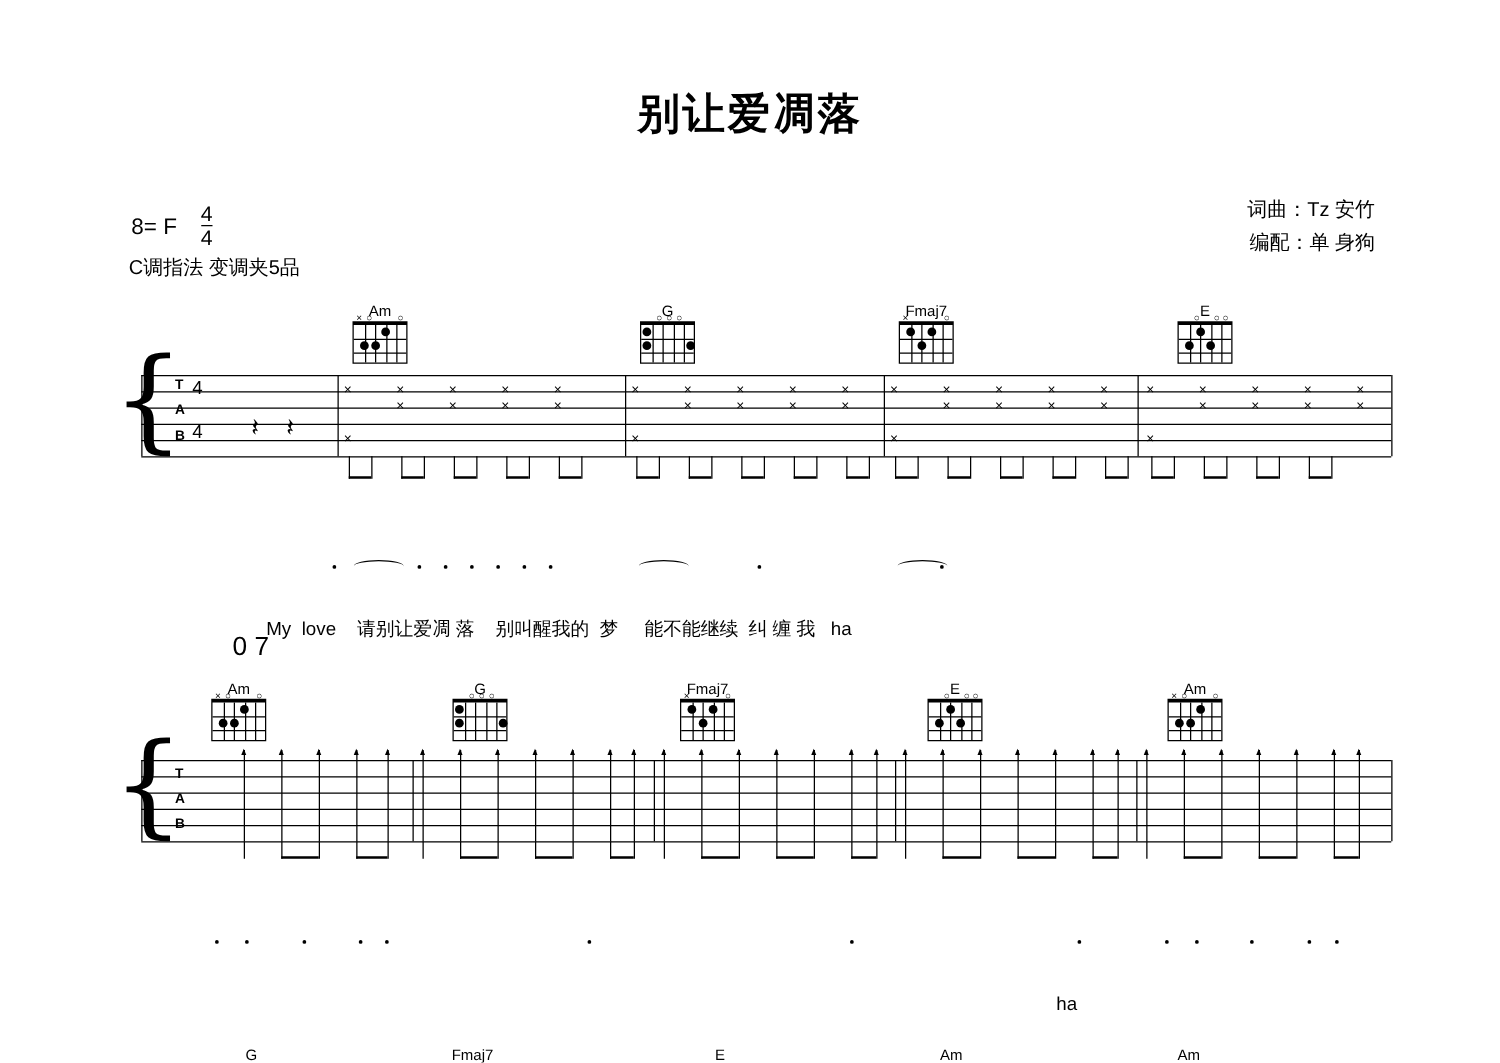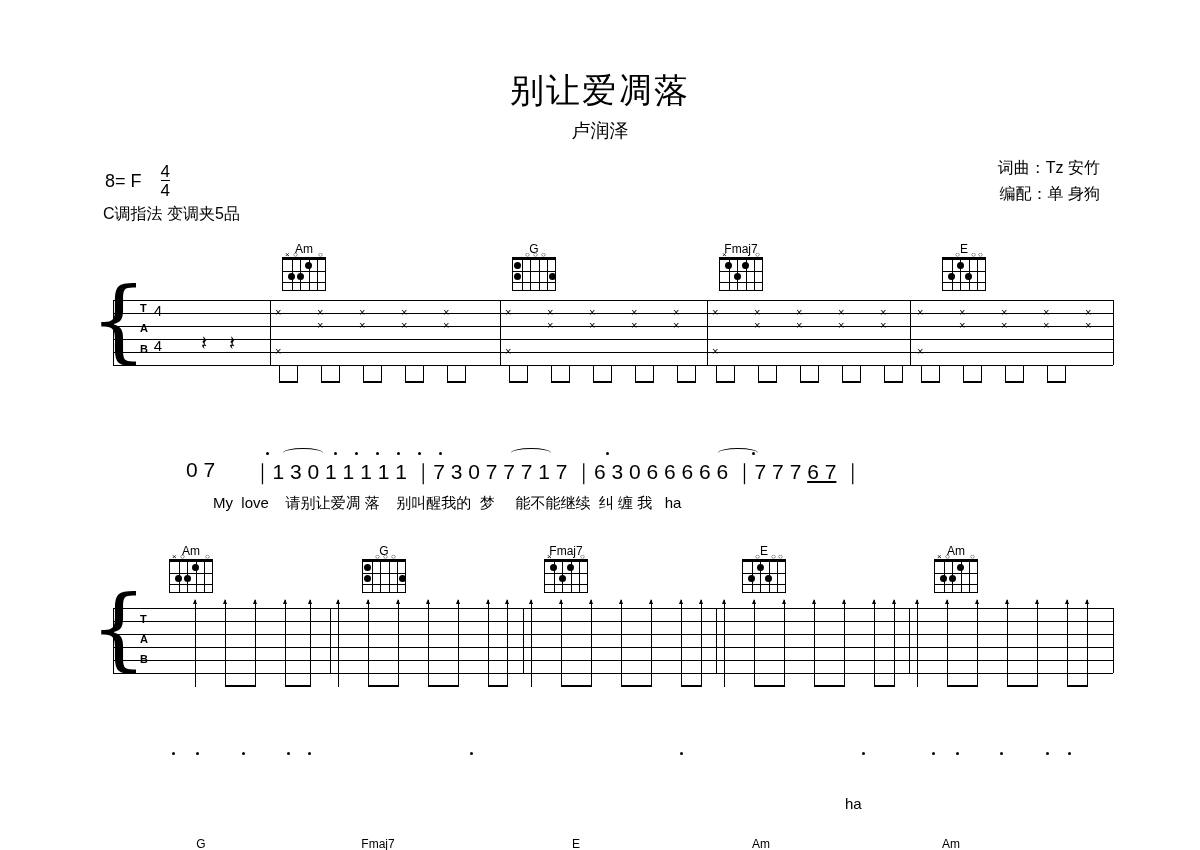--- a/index.html
+++ b/index.html
@@ -6,21 +6,21 @@
   body{
     width:1200px;height:850px;background:#ffffff;
     font-family:"Liberation Sans","DejaVu Sans",sans-serif;
     color:#000;overflow:hidden;position:relative;
   }
   .sheet{position:relative;width:1200px;height:850px;}
 
   
   .title{
     position:absolute;top:68px;left:0;width:1200px;text-align:center;
-    font-size:34px;font-weight:normal;letter-spacing:2px;
+    font-size:34px;font-weight:bold;letter-spacing:2px;
   }
   .artist{
     position:absolute;top:118px;left:0;width:1200px;text-align:center;
     font-size:19px;
   }
   .key-line{position:absolute;top:163px;left:105px;font-size:18px;}
   .key-line .num{display:inline-block;vertical-align:middle;}
   .frac{display:inline-block;vertical-align:middle;text-align:center;margin-left:14px;line-height:1;}
   .frac .top{display:block;font-size:17px;}
   .frac .bot{display:block;font-size:17px;border-top:1.5px solid #000;padding-top:1px;}
@@ -45,34 +45,33 @@
   .bar{position:absolute;width:1px;background:#000;}
   .tabword{position:absolute;font-size:11px;font-weight:bold;line-height:11px;}
   .xmark{position:absolute;font-size:11px;line-height:11px;}
   .stem{position:absolute;width:1px;background:#000;}
   .beam{position:absolute;height:2px;background:#000;}
   .arrowup{position:absolute;width:1px;background:#000;}
   .arrowup:before{content:"";position:absolute;top:-1px;left:-2.5px;border-left:2.5px solid transparent;border-right:2.5px solid transparent;border-bottom:5px solid #000;}
   .brace{position:absolute;font-size:90px;line-height:60px;font-family:"DejaVu Serif",serif;}
 
   
-  .numrow{position:absolute;font-size:21px;white-space:pre;letter-spacing:0;}
+  .numrow{position:absolute;font-size:21px;white-space:pre;letter-spacing:0;margin-top:48px;}
   .lyricrow{position:absolute;font-size:15px;white-space:pre;}
   .tiebow{position:absolute;border-top:1.4px solid #000;border-radius:50%;height:9px;}
   .dotover{position:absolute;width:3px;height:3px;border-radius:50%;background:#000;}
   .rest{position:absolute;font-size:20px;}
   .timesig{position:absolute;font-size:15px;text-align:center;line-height:15px;}
 </style>
 </head>
 <body>
 
 <div class="sheet">
 
   <div class="title">别让爱凋落</div>
-  <div class="artist">卢润泽</div>
 
   <div class="key-line">
     <span class="num">8= F</span>
     <span class="frac">
       <span class="top">4</span>
       <span class="bot">4</span>
     </span>
   </div>
   <div class="capo">C调指法  变调夹5品</div>
   <div class="credit1">词曲：Tz  安竹</div>
@@ -277,21 +276,20 @@
     <div class="stem" style="left:886px;top:65px;height:18px;"></div>
     <div class="stem" style="left:910px;top:65px;height:18px;"></div>
     <div class="beam" style="left:910px;top:81px;width:18px;"></div>
     <div class="stem" style="left:928px;top:65px;height:18px;"></div>
     <div class="stem" style="left:952px;top:65px;height:18px;"></div>
     <div class="beam" style="left:952px;top:81px;width:18px;"></div>
     <div class="stem" style="left:970px;top:65px;height:18px;"></div>
   </div>
 
   <div class="numrow" style="left:186px;top:458px;">0 7</div>
-  <div class="numrow" style="left:252px;top:458px;">｜1 3 0 1 1 1 1 1 ｜7 3 0 7 7 7 1 7 ｜6 3 0 6 6 6 6 6 ｜7 7 7 <span style="text-decoration:underline;">6 7</span> ｜</div>
   <div class="tiebow" style="left:283px;top:448px;width:40px;"></div>
   <div class="tiebow" style="left:511px;top:448px;width:40px;"></div>
   <div class="tiebow" style="left:718px;top:448px;width:40px;"></div>
   <div class="dotover" style="left:266px;top:452px;"></div>
   <div class="dotover" style="left:334px;top:452px;"></div>
   <div class="dotover" style="left:355px;top:452px;"></div>
   <div class="dotover" style="left:376px;top:452px;"></div>
   <div class="dotover" style="left:397px;top:452px;"></div>
   <div class="dotover" style="left:418px;top:452px;"></div>
   <div class="dotover" style="left:439px;top:452px;"></div>

